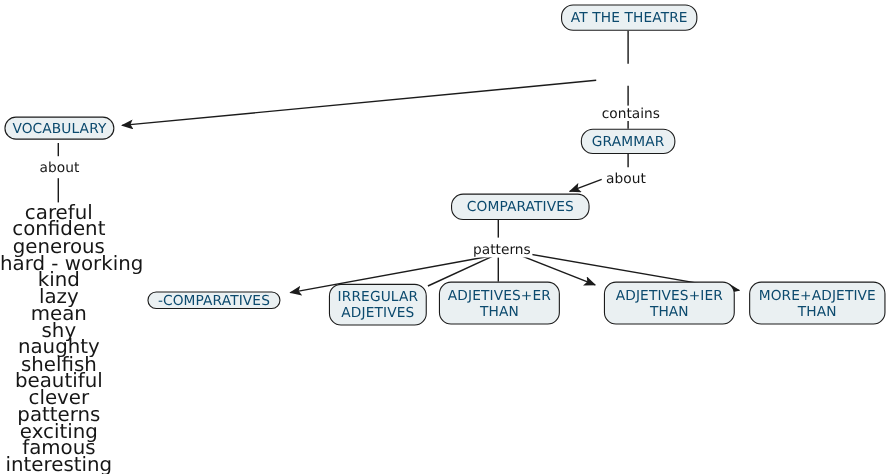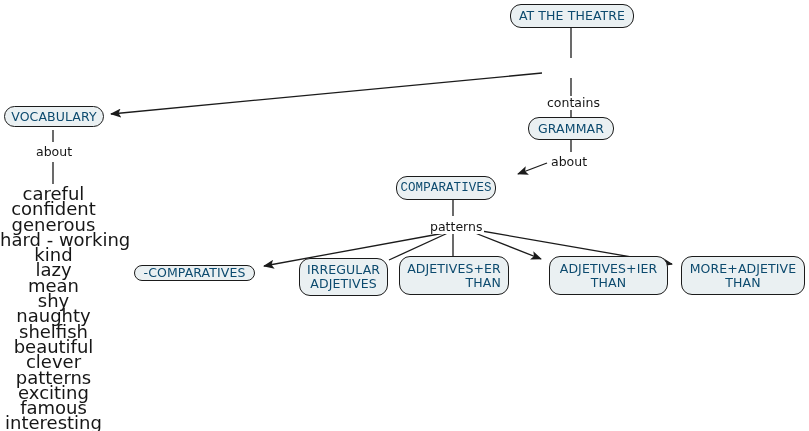--- a/index.html
+++ b/index.html
@@ -95,28 +95,28 @@
     <line x1="470" y1="231" x2="541" y2="259" stroke="#1b1b1b" stroke-width="1.3" marker-end="url(#arrow)"></line>
     <line x1="470" y1="229" x2="672" y2="264" stroke="#1b1b1b" stroke-width="1.3" marker-end="url(#arrow)"></line>
   </svg>
 
   <div class="node" style="left:510px; top:4px; width:124px; height:24px;">AT THE THEATRE</div>
 
   <div class="node" style="left:4px; top:106px; width:100px; height:21px;">VOCABULARY</div>
 
   <div class="node" style="left:528px; top:117px; width:86px; height:23px;">GRAMMAR</div>
 
-  <div class="node" style="left:396px; top:176px; width:100px; height:24px;font-family:Liberation Mono, monospace;">COMPARATIVES</div>
+  <div class="node" style="left:410px; top:176px; width:126px; height:24px;">COMPARATIVES</div>
 
   <div class="node" style="left:134px; top:265px; width:121px; height:16px;">-COMPARATIVES</div>
 
   <div class="node" style="left:299px; top:258px; width:89px; height:38px;">IRREGULAR
 ADJETIVES</div>
 
-  <div class="node" style="left:399px; top:256px; width:110px; height:39px;text-align:right;">ADJETIVES+ER
+  <div class="node" style="left:399px; top:256px; width:110px; height:39px;">ADJETIVES+ER
 THAN</div>
 
   <div class="node" style="left:549px; top:256px; width:119px; height:39px;">ADJETIVES+IER
 THAN</div>
 
   <div class="node" style="left:681px; top:256px; width:124px; height:39px;">MORE+ADJETIVE
 THAN</div>
 
   <div class="link-label" style="left:545px; top:64px;margin-top:32px;">contains</div>
 

